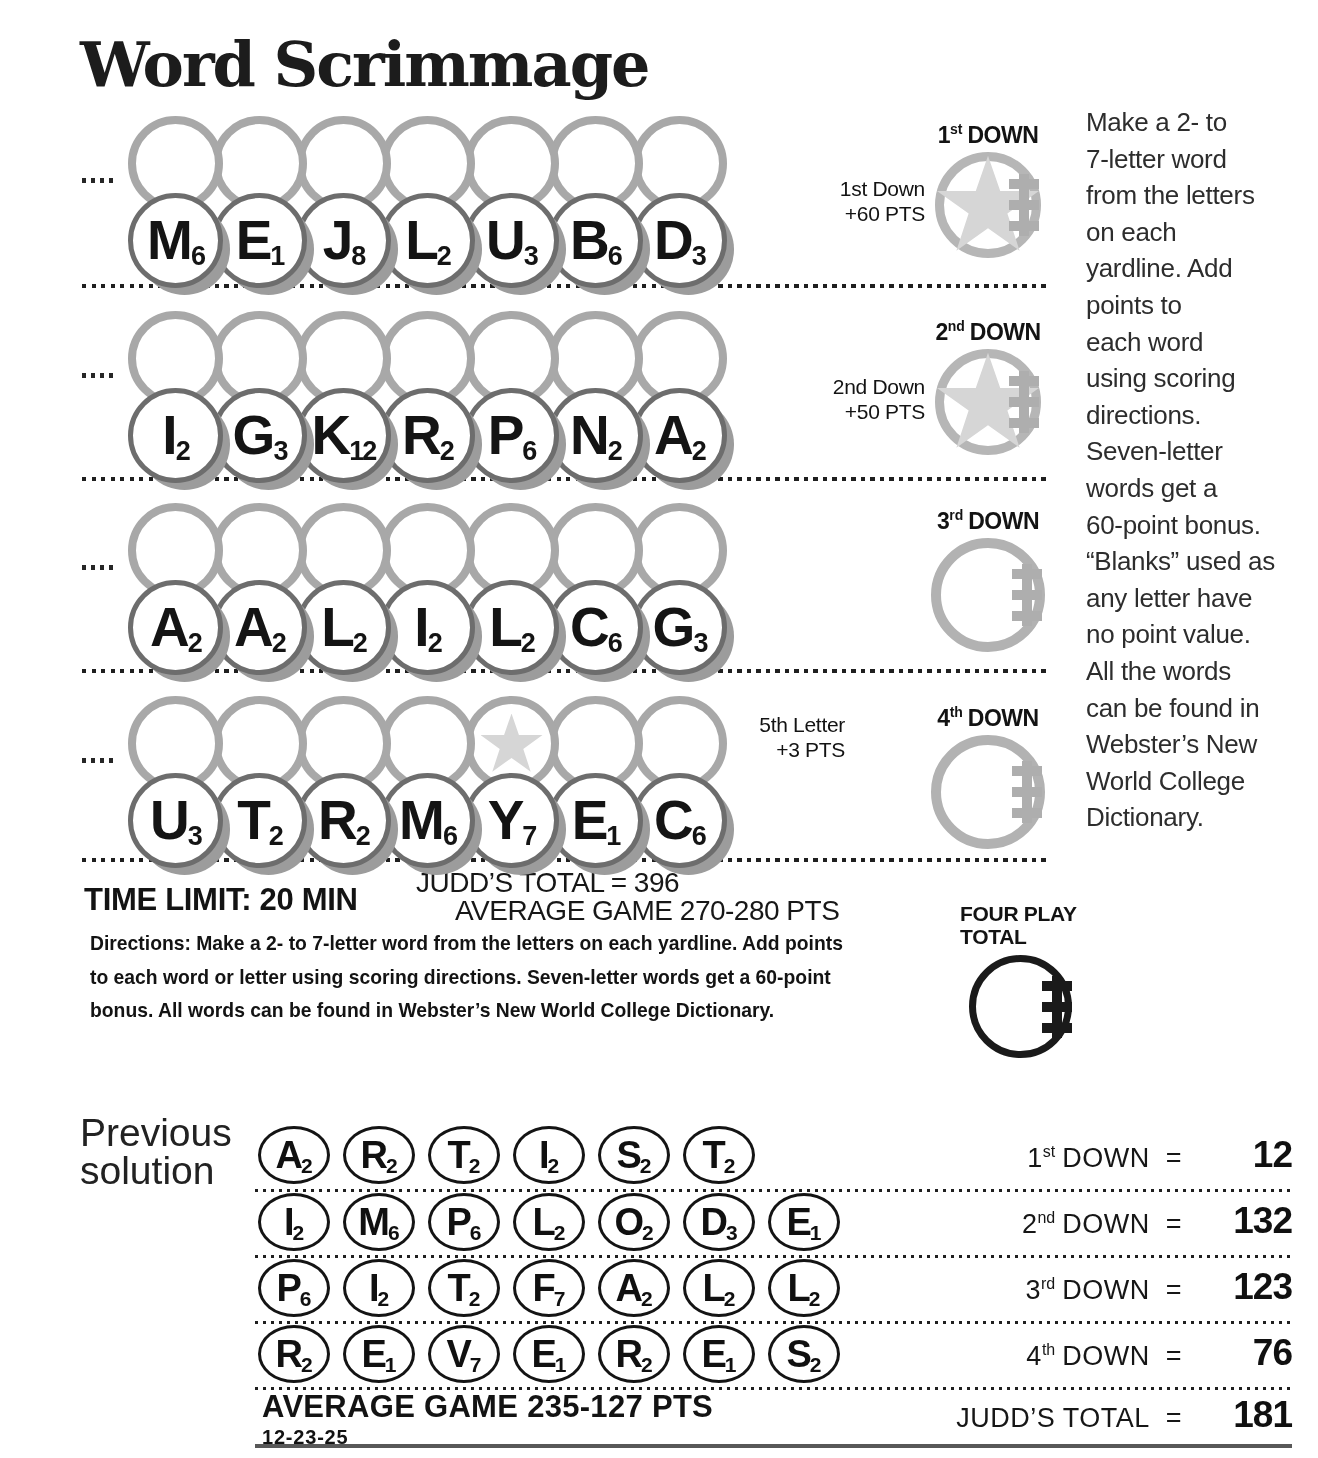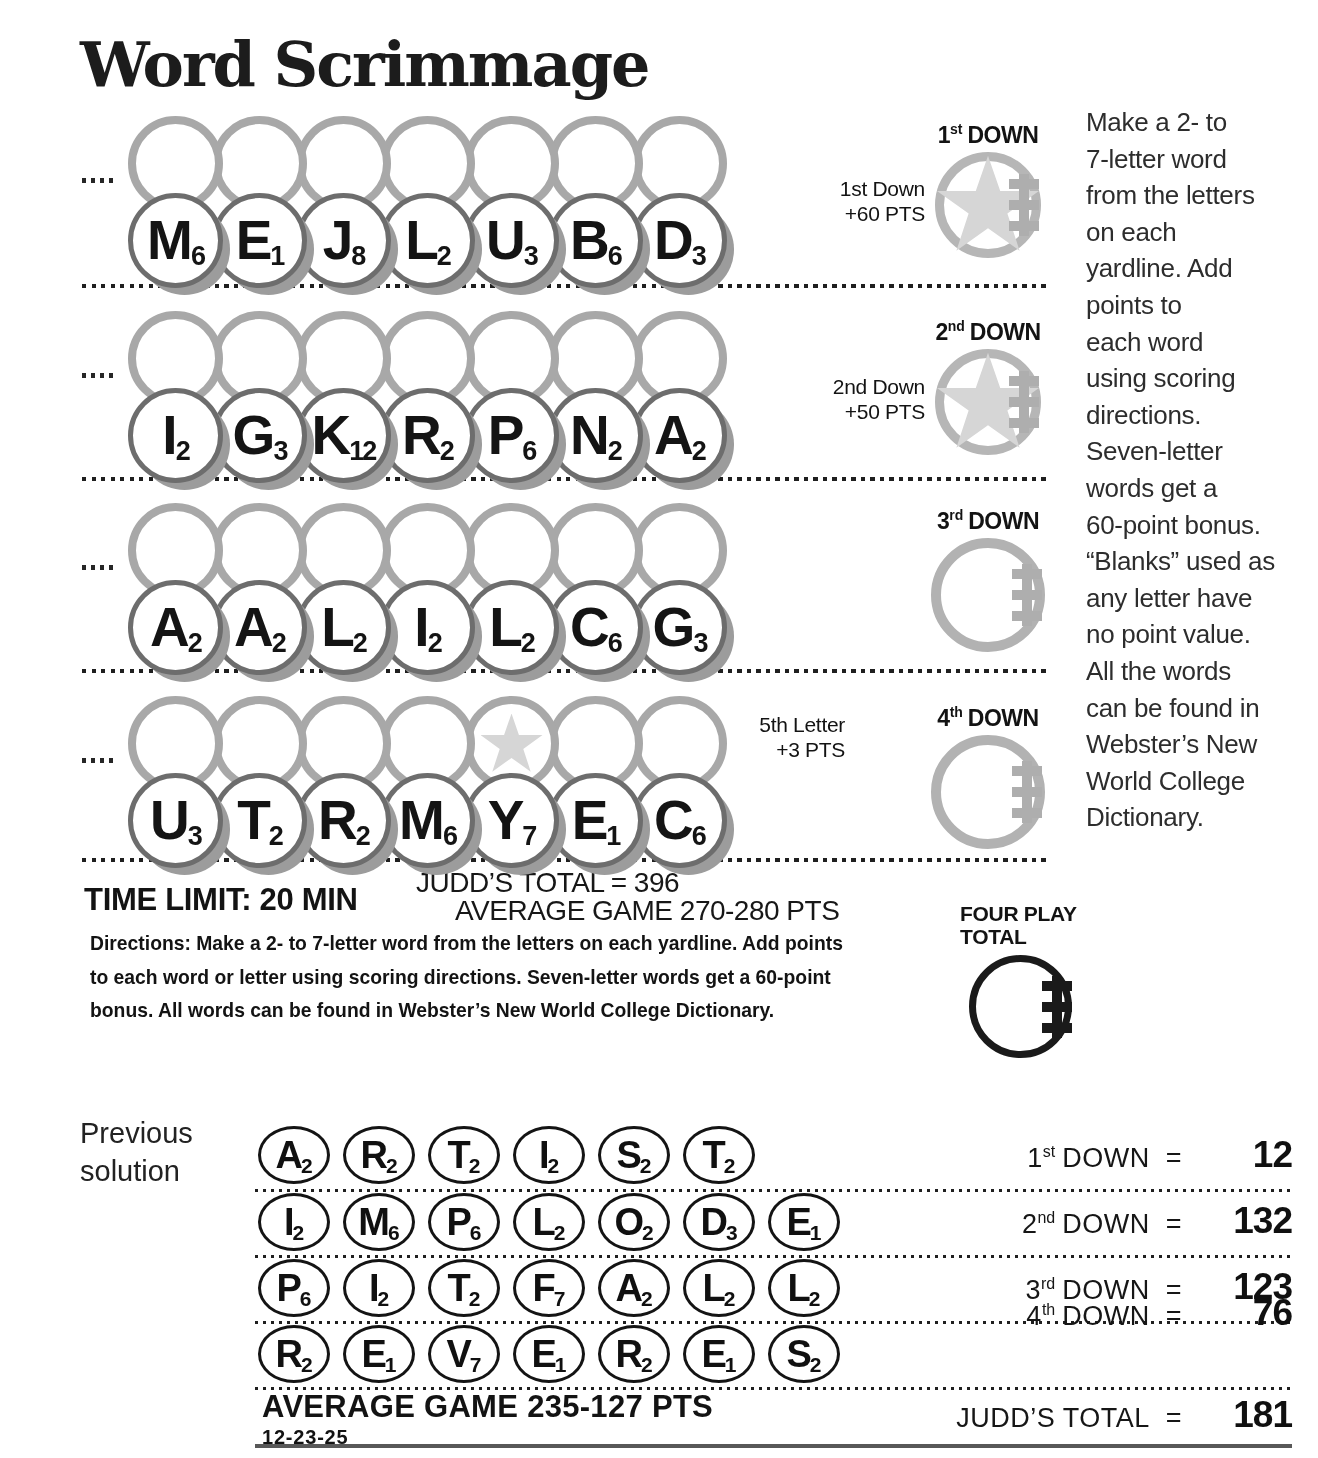--- a/index.html
+++ b/index.html
@@ -65,21 +65,21 @@
   .avg{position:absolute;left:416px;top:895px;font-size:28px;color:#171717;letter-spacing:-0.5px;margin-left:39px;}
   .directions{position:absolute;left:90px;top:926px;font-size:21px;font-weight:700;line-height:33.5px;
               white-space:pre-line;color:#131313;transform:scaleX(0.92);transform-origin:left top;}
 
   .four-play{position:absolute;left:960px;top:878px;width:120px;text-align:left;margin-top:24px;}
   .fp-line{font-size:21px;font-weight:700;line-height:23px;letter-spacing:-0.3px;color:#131313;}
   .fp-circle{position:relative;width:89px;height:89px;border:7px solid #1a1a1a;border-radius:50%;margin:7px auto 0;background:#fff;}
   .fp-circle .laces{--lace:#1a1a1a;}
 
   
-  .prev-label{position:absolute;left:80px;top:1114px;font-size:29px;line-height:38px;color:#222;white-space:pre-line;}
+  .prev-label{position:absolute;left:80px;top:1114px;font-size:39px;line-height:38px;color:#222;white-space:pre-line;}
   .sol-row{position:absolute;left:258px;display:flex;}
   .sol-circle{width:66px;height:52px;border:3px solid #141414;border-radius:50%;margin-right:13px;background:#fff;
               display:flex;align-items:center;justify-content:center;}
   .sol-circle .lt{font-size:38px;font-weight:700;letter-spacing:-2px;line-height:1;color:#101010;}
   .sol-circle .pts{font-size:21px;font-weight:700;line-height:1;margin:20px 0 0 0;color:#101010;}
   .sol-dotted{position:absolute;left:255px;width:1037px;height:3px;
               background:repeating-linear-gradient(to right,#1f1f1f 0 3px,transparent 3px 8px);}
 
   .score-line{position:absolute;left:950px;width:342px;display:flex;justify-content:flex-end;align-items:baseline;}
   .score-label{font-size:27px;letter-spacing:0.5px;color:#161616;}
@@ -482,21 +482,21 @@
   <span class="score-val">12</span>
 </div>
 <div class="score-line" style="top:1200px">
   <span class="score-label"><span>2</span><sup>nd</sup><span class="sw">DOWN</span><span class="eq">=</span></span>
   <span class="score-val">132</span>
 </div>
 <div class="score-line" style="top:1266px">
   <span class="score-label"><span>3</span><sup>rd</sup><span class="sw">DOWN</span><span class="eq">=</span></span>
   <span class="score-val">123</span>
 </div>
-<div class="score-line" style="top:1292px">
+<div class="score-line" style="top:1332px">
   <span class="score-label"><span>4</span><sup>th</sup><span class="sw">DOWN</span><span class="eq">=</span></span>
   <span class="score-val">76</span>
 </div>
 <div class="score-line" style="top:1394px">
   <span class="score-label"><span>JUDD’S TOTAL</span><span class="eq">=</span></span>
   <span class="score-val">181</span>
 </div>
 
 <div class="sol-avg">AVERAGE GAME 235-127 PTS</div>
 <div class="sol-date">12-23-25</div>

